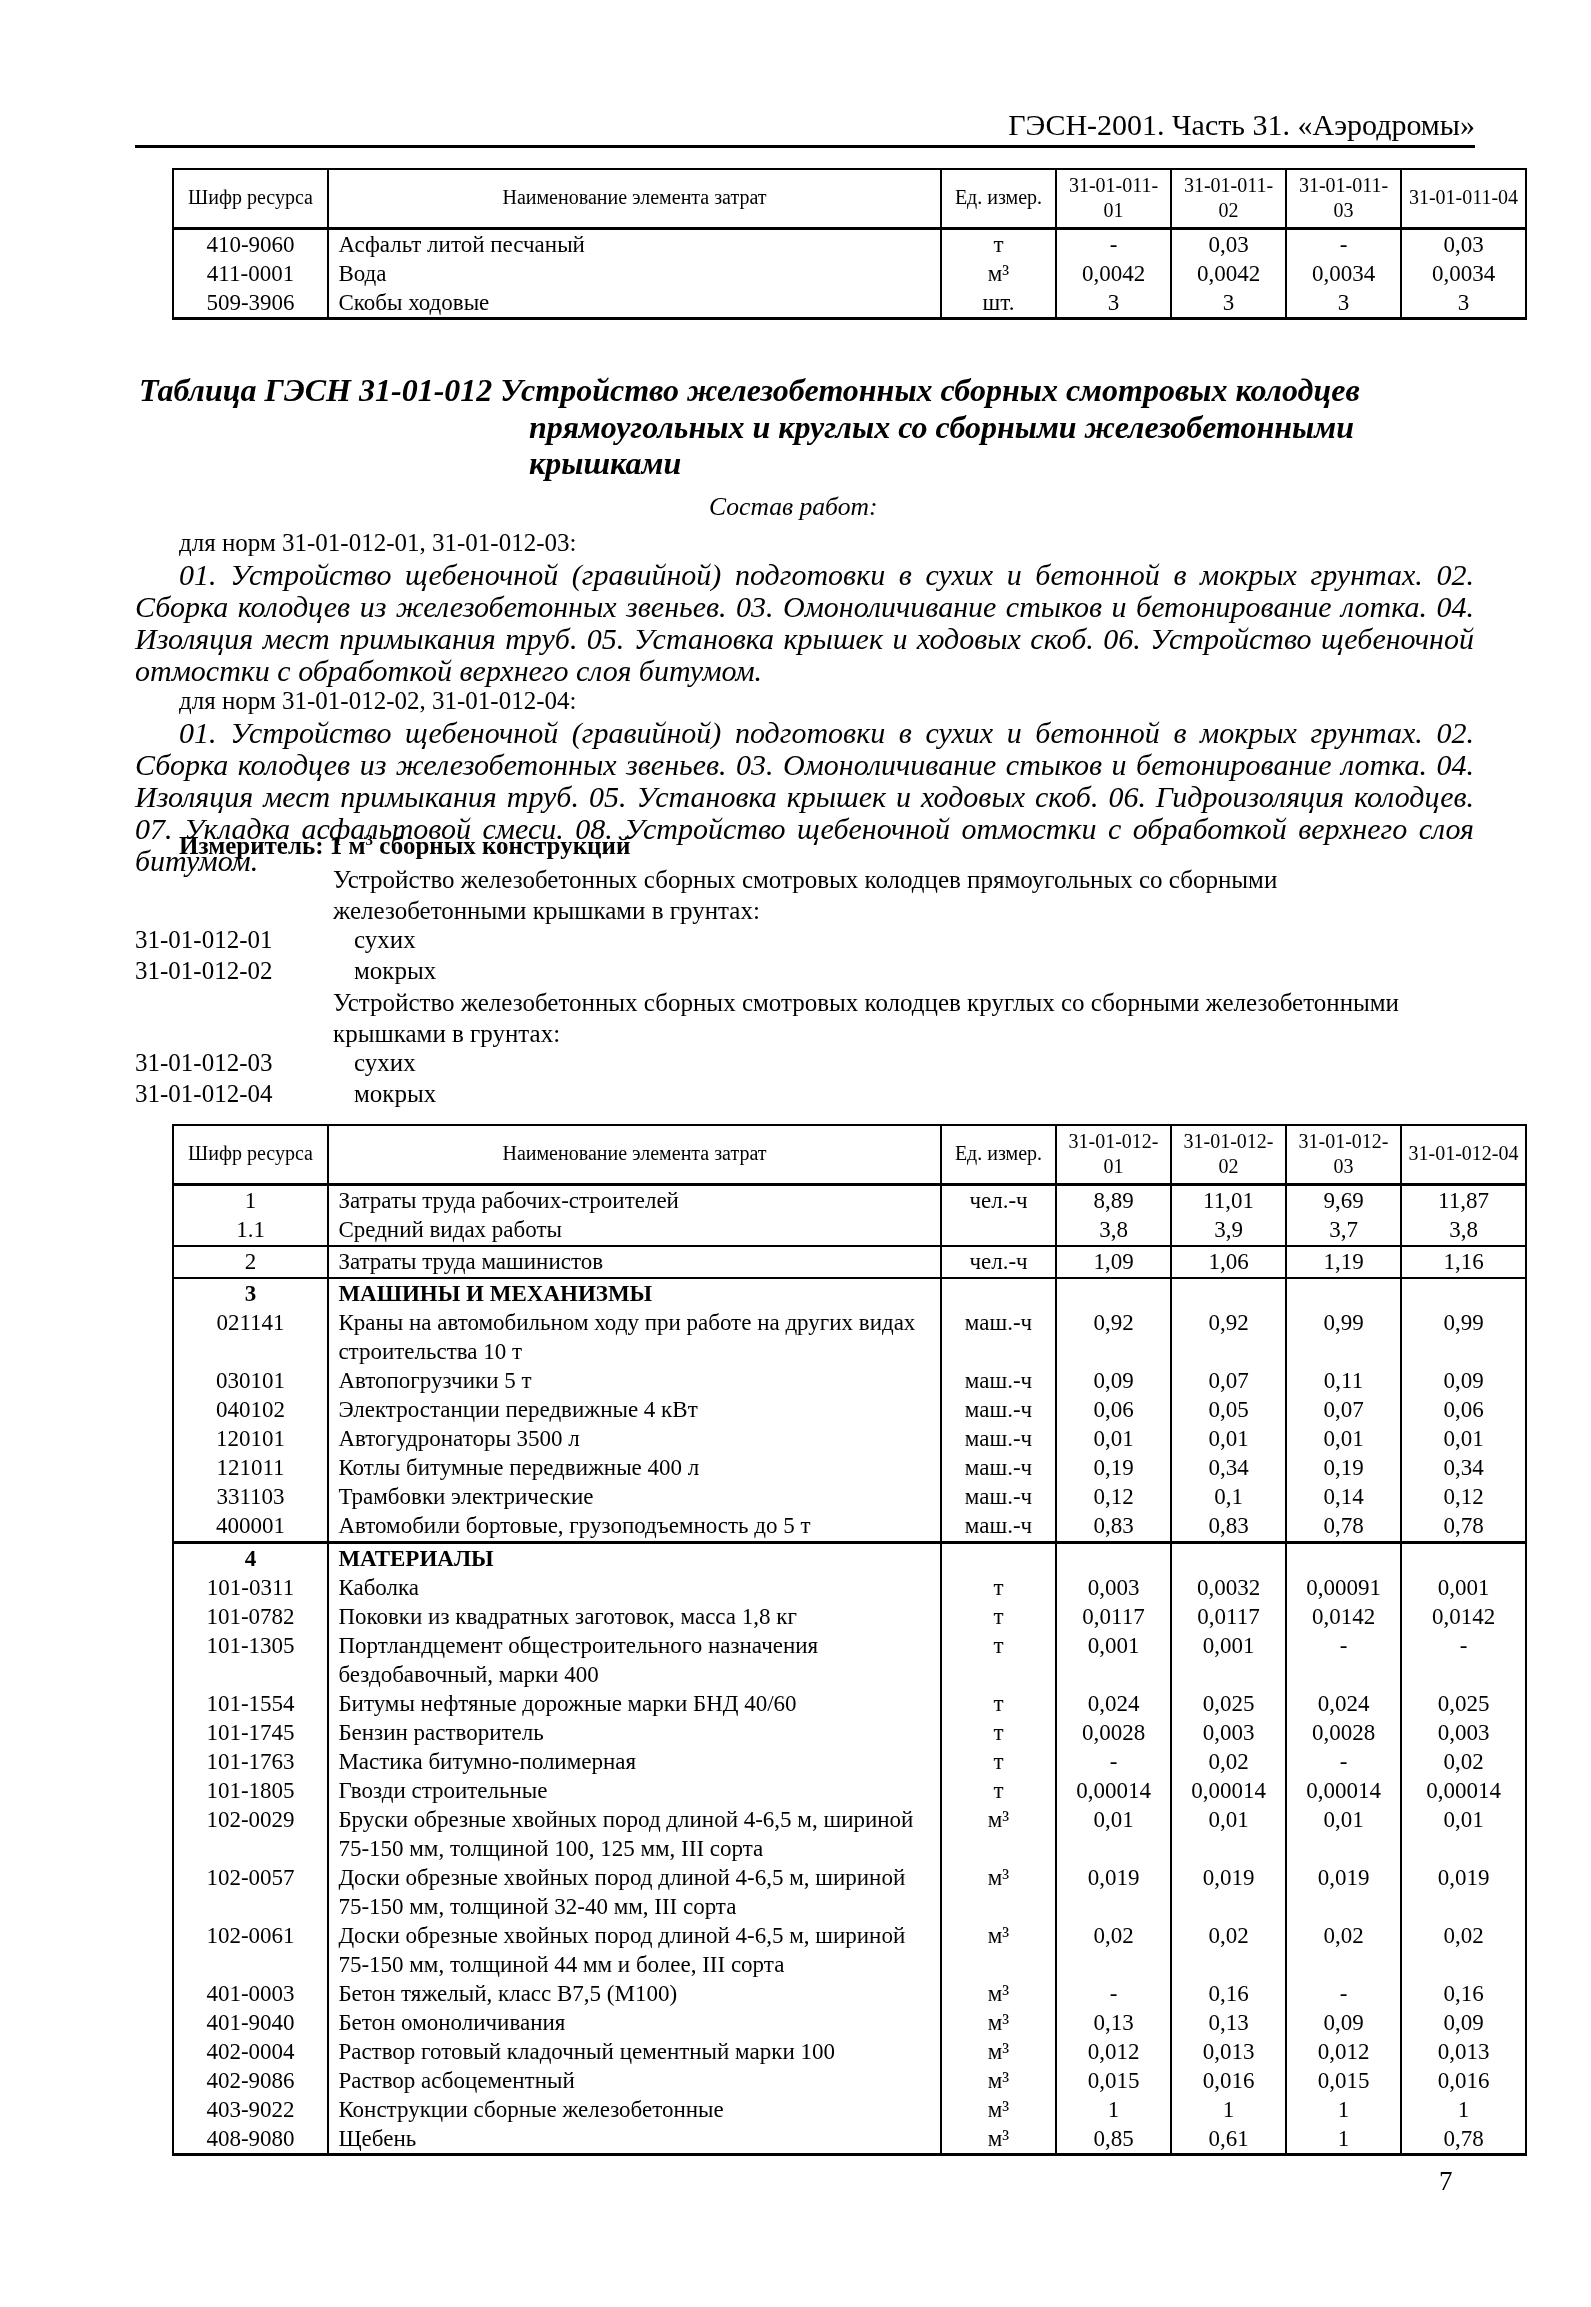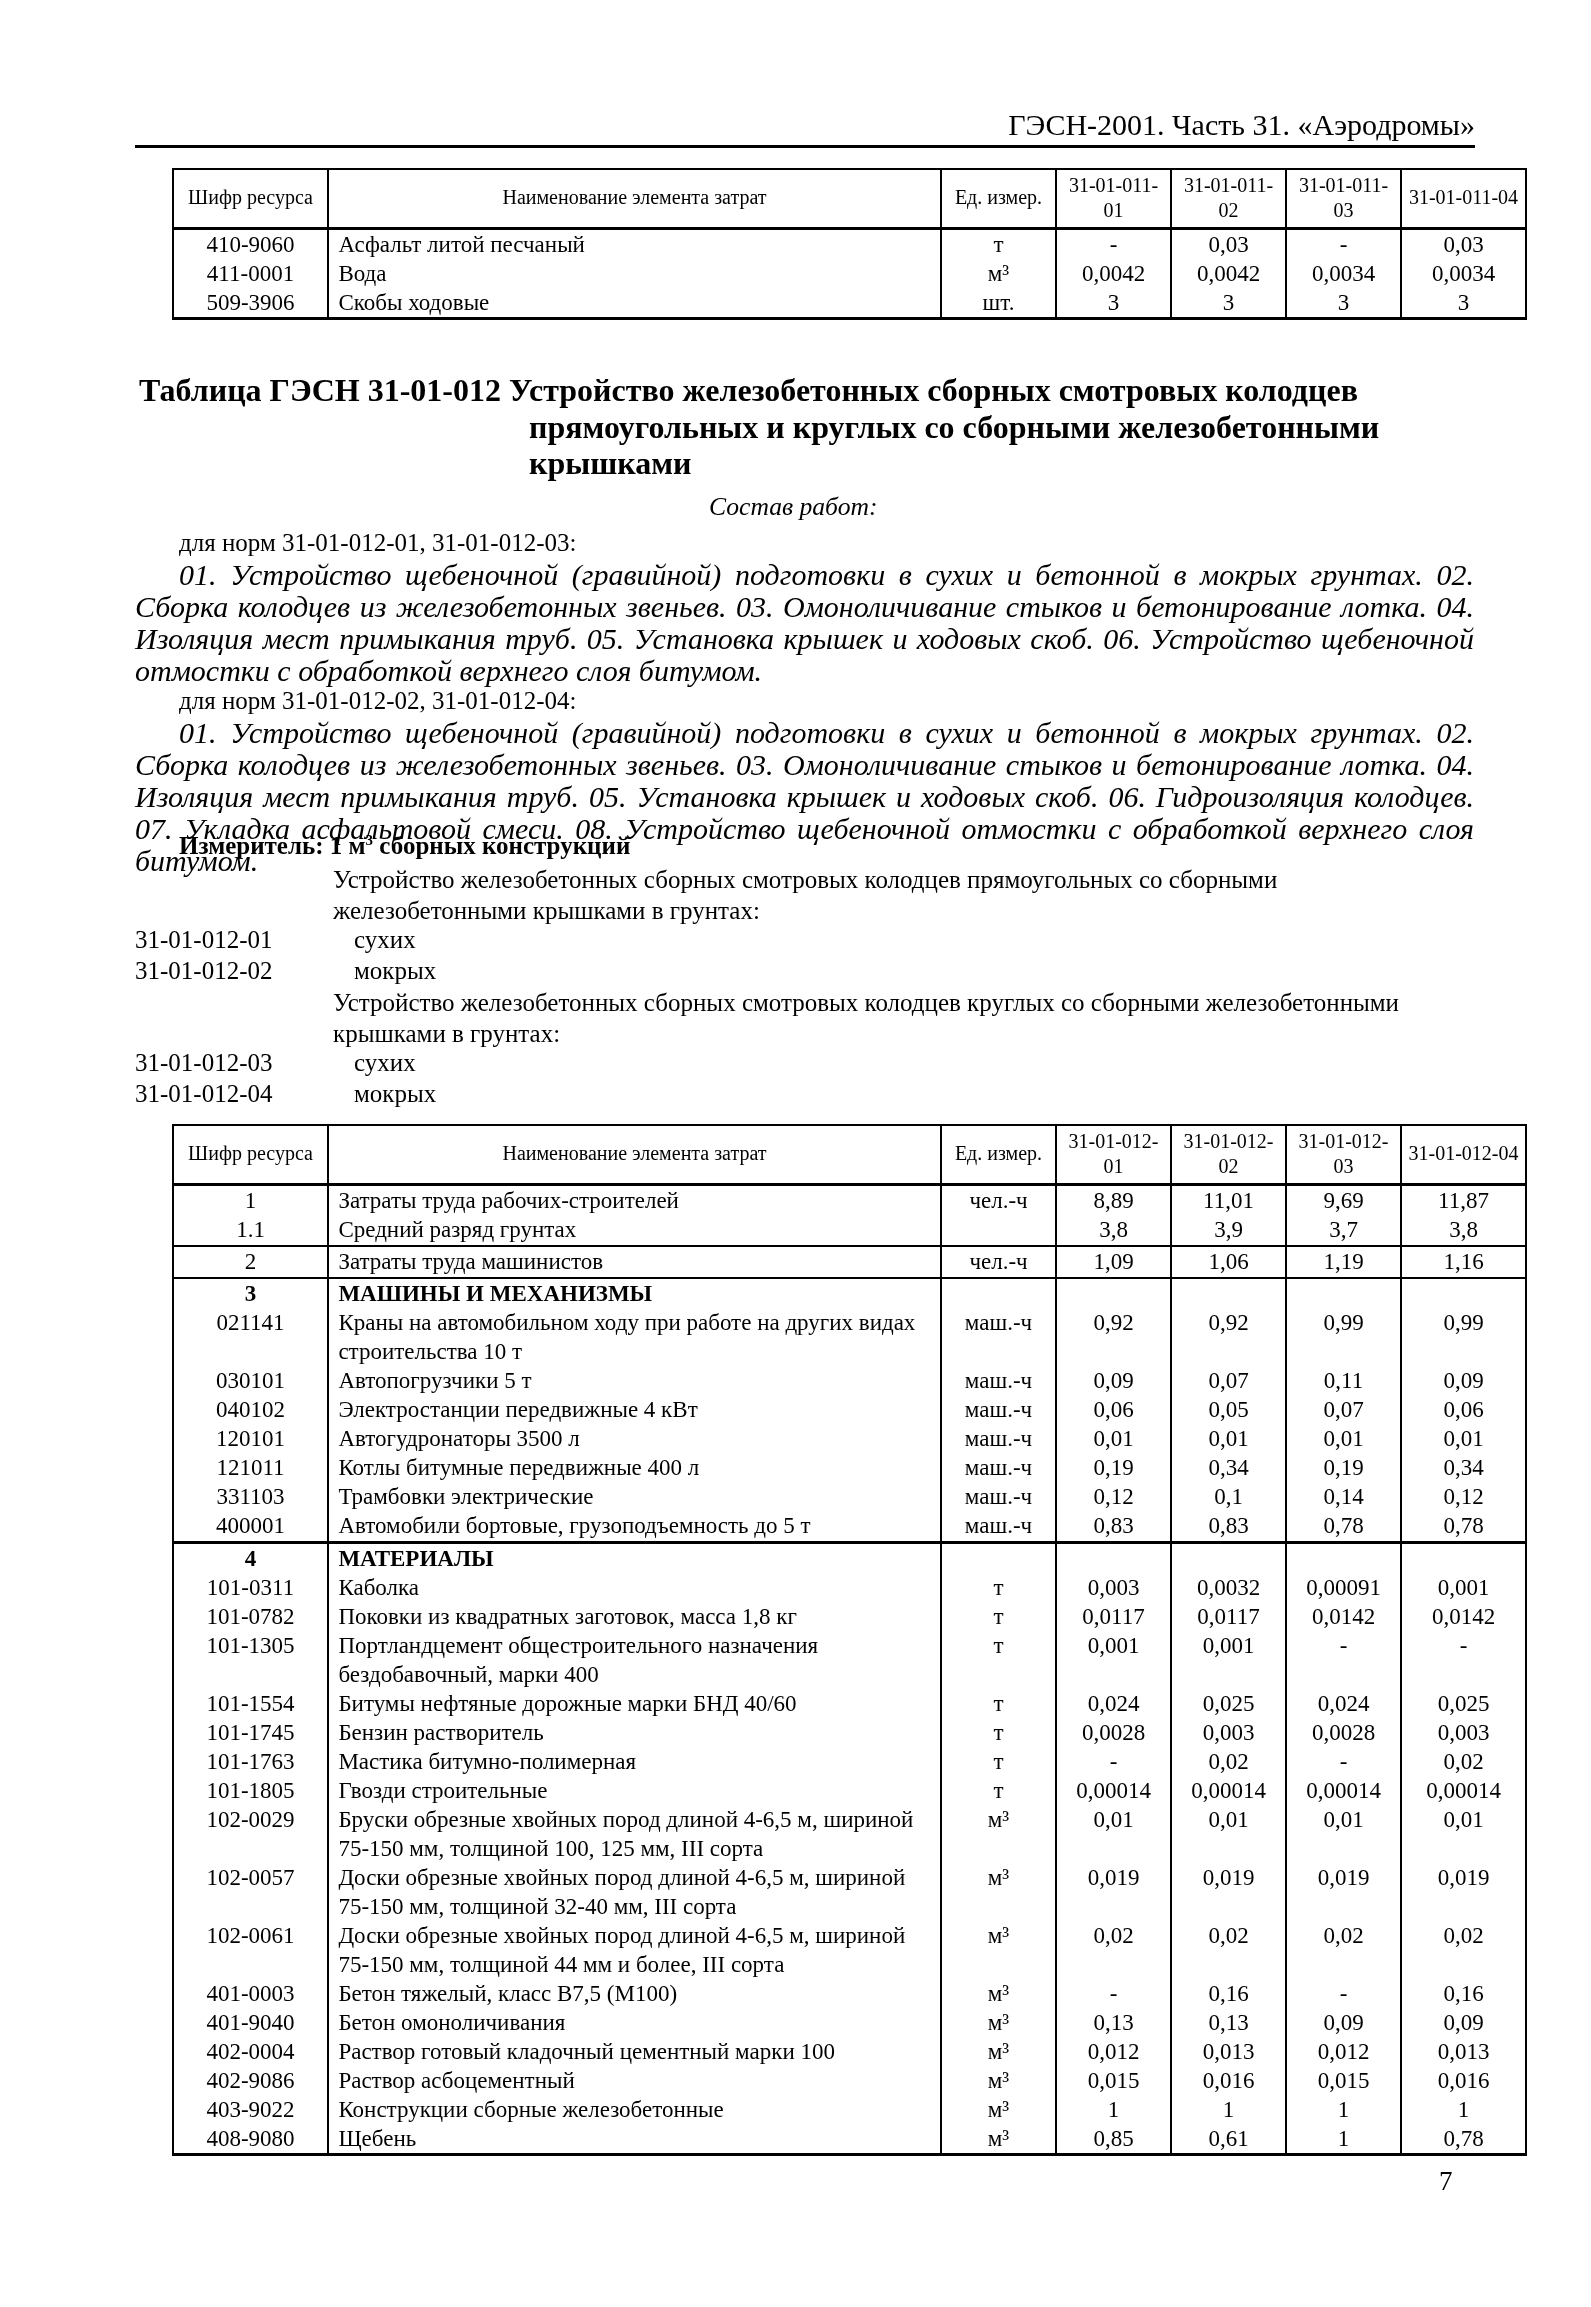--- a/index.html
+++ b/index.html
@@ -37,21 +37,21 @@
   table.norm tr.group-end td { border-bottom: 2px solid #000; padding-bottom: 1px; }
   table.norm tr.section-end td { border-bottom: 3.4px solid #000; padding-bottom: 1.3px; }
   table.norm tr.table-end td { border-bottom: 3.4px solid #000; }
   table.norm td.bold { font-weight: bold; }
 
   #top-table { left: 125px; top: 168px; width: 1351px; }
   #main-table { left: 125px; top: 1124px; width: 1351px; }
 
   .section-title {
     font-family: "Liberation Serif", "DejaVu Serif", serif; font-weight: bold;
-    font-size: 32px; line-height: 36px;
+    font-size: 32px; line-height: 36px; font-style: italic;
   }
   .t1 { left: 139px; top: 372px; white-space: nowrap; }
   .t2 { left: 529px; top: 409px; white-space: nowrap; }
   .t3 { left: 529px; top: 445px; white-space: nowrap; }
   .composition-label {
     left: 709px; top: 492px; font-style: italic; font-size: 25.6px; white-space: nowrap; text-align: right;
   }
   .para {
     font-size: 30px; line-height: 32px; left: 135px; width: 1339px; text-align: justify; font-style: italic;
   }
@@ -172,21 +172,21 @@
         <td class="code">1</td>
         <td class="name">Затраты труда рабочих-строителей</td>
         <td class="unit">чел.-ч</td>
         <td class="val">8,89</td>
         <td class="val">11,01</td>
         <td class="val">9,69</td>
         <td class="val">11,87</td>
       </tr>
       <tr class="group-end">
         <td class="code">1.1</td>
-        <td class="name">Средний разряд грунтах</td>
+        <td class="name">Средний видах работы</td>
         <td class="unit"></td>
         <td class="val">3,8</td>
         <td class="val">3,9</td>
         <td class="val">3,7</td>
         <td class="val">3,8</td>
       </tr>
       <tr class="group-end">
         <td class="code">2</td>
         <td class="name">Затраты труда машинистов</td>
         <td class="unit">чел.-ч</td>

